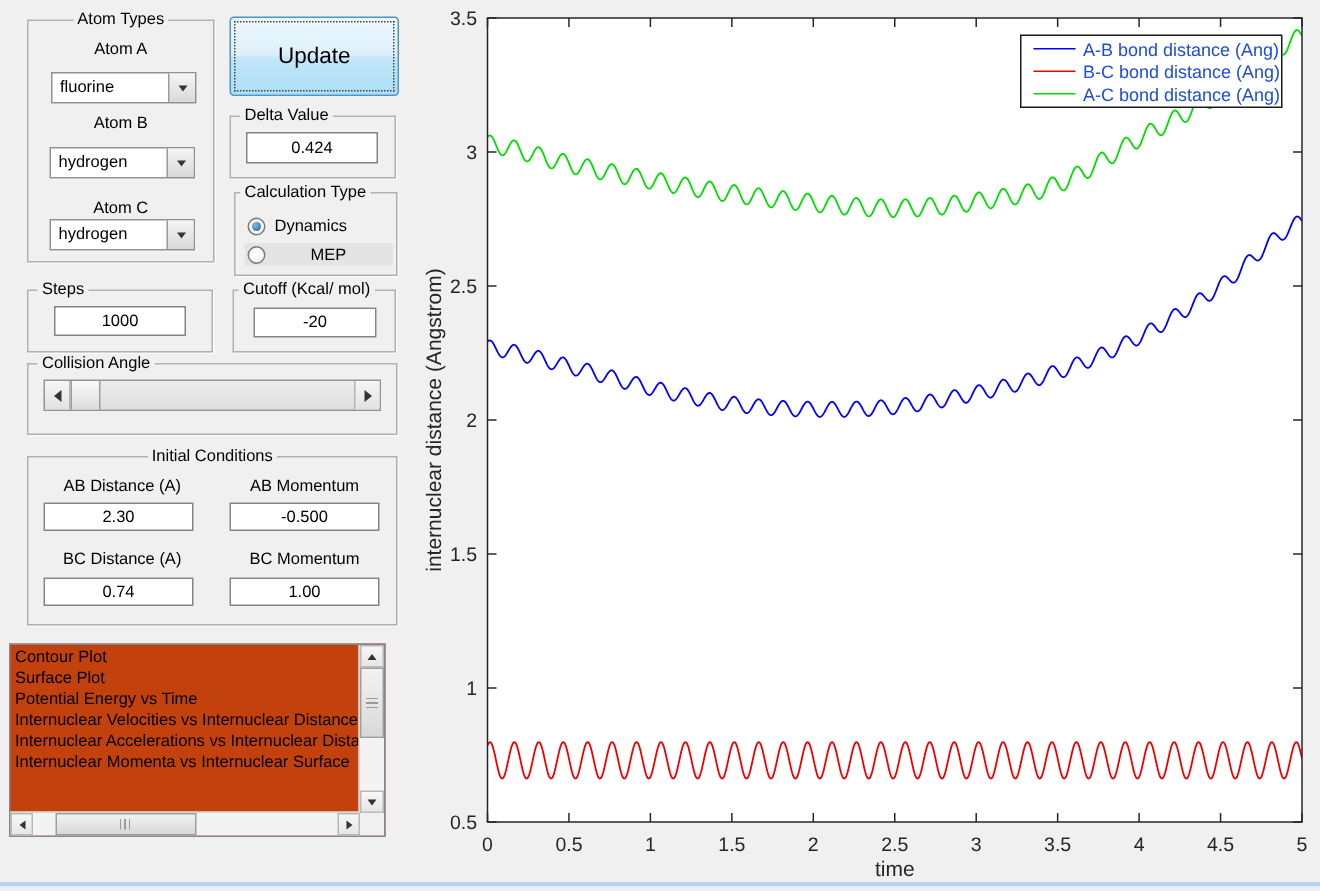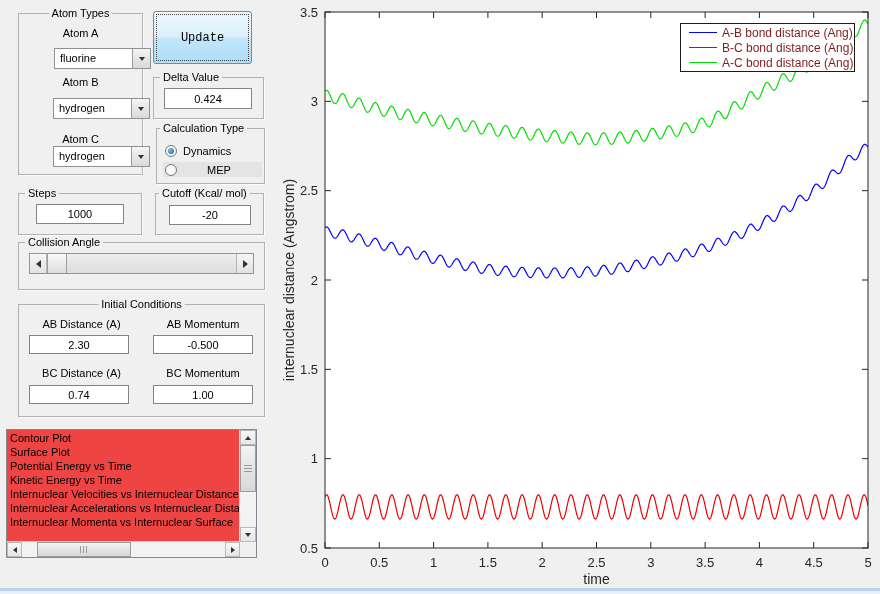--- a/index.html
+++ b/index.html
@@ -11,73 +11,73 @@
   }
   
   .panel{position:absolute;border:1px solid #b1b1b1;box-shadow:1px 1px 0 #fbfbfb;background:transparent;}
   .panel-title{position:absolute;top:-7px;left:6px;background:#f0f0f0;padding:0 3px;white-space:nowrap;line-height:12px;}
   .panel-title.centered{left:50%;transform:translateX(-50%);}
   .fld-label{position:absolute;width:100%;text-align:center;white-space:nowrap;}
   
   .edit{position:absolute;box-sizing:border-box;background:#fff;border:1px solid #848484;
         font-family:"Liberation Sans",sans-serif;font-size:11px;text-align:center;padding:0;margin:0;color:#000;}
   
-  .combo{position:absolute;box-sizing:border-box;height:21px;background:#fff;border:1px solid #919191;cursor:default;margin-left:20px;}
+  .combo{position:absolute;box-sizing:border-box;height:21px;background:#fff;border:1px solid #919191;cursor:default;}
   .combo-text{position:absolute;left:5px;top:3px;white-space:nowrap;}
   .combo-btn{position:absolute;right:0;top:0;bottom:0;width:17px;background:linear-gradient(180deg,#f5f5f5,#d9d9d9);
              border-left:1px solid #9a9a9a;display:flex;align-items:center;justify-content:center;}
   
   .tri{width:0;height:0;display:block;}
   .tri-down{border-left:4px solid transparent;border-right:4px solid transparent;border-top:5px solid #333;}
   .tri-up{border-left:4px solid transparent;border-right:4px solid transparent;border-bottom:5px solid #333;}
   .tri-left{border-top:4px solid transparent;border-bottom:4px solid transparent;border-right:5px solid #333;}
   .tri-right{border-top:4px solid transparent;border-bottom:4px solid transparent;border-left:5px solid #333;}
   .tri.small-down{border-left-width:3px;border-right-width:3px;border-top-width:4px;}
   
-  .update-btn{position:absolute;left:153px;top:11px;width:99px;height:53px;box-sizing:border-box;
+  .update-btn{position:absolute;left:153px;top:11px;width:113px;height:53px;box-sizing:border-box;
     background:linear-gradient(180deg,#eef8fe 0%,#dcf0fa 48%,#c3e6f8 52%,#abdef8 100%);
     border:1px solid #4d94c9;border-radius:3px;outline:1px dotted #444;outline-offset:-4px;
-    font-family:Liberation Mono, monospace;font-size:12px;color:#000;display:flex;align-items:center;justify-content:center;}
+    font-family:Liberation Sans, sans-serif;font-size:15px;color:#000;display:flex;align-items:center;justify-content:center;}
   
   .radio-row{position:absolute;height:15px;display:flex;align-items:center;}
   .radio{width:12px;height:12px;border-radius:50%;border:1px solid #77797c;background:radial-gradient(#ffffff,#eef1f3);box-sizing:border-box;position:relative;flex:0 0 auto;}
   .radio.checked::after{content:'';position:absolute;left:2px;top:2px;width:6px;height:6px;border-radius:50%;
     background:radial-gradient(circle at 35% 35%,#7cc0e8,#1f5a93);}
   .radio-label{margin-left:6px;white-space:nowrap;}
   .radio-row.mep-row{background:#e4e4e4;}
   
   .slider{position:absolute;box-sizing:border-box;border:1px solid #949494;background:linear-gradient(180deg,#ededed,#dedede);}
   .sl-btn{position:absolute;top:0;bottom:0;width:17px;background:linear-gradient(180deg,#f6f6f6,#e2e2e2);display:flex;align-items:center;justify-content:center;box-sizing:border-box;}
   .sl-btn.left{left:0;border-right:1px solid #b5b5b5;}
   .sl-btn.right{right:0;border-left:1px solid #b5b5b5;}
   .sl-thumb{position:absolute;left:17px;top:0;bottom:0;width:20px;background:linear-gradient(180deg,#fafafa,#dcdcdc);
     border:1px solid #9d9d9d;border-top:none;border-bottom:none;box-sizing:border-box;}
   
-  .listbox{position:absolute;left:6px;top:429px;width:251px;height:129px;box-sizing:border-box;background:#ef4444;border:1px solid #828790;}
+  .listbox{position:absolute;left:6px;top:429px;width:251px;height:129px;box-sizing:border-box;background:#c2410c;border:1px solid #828790;}
   .lb-items{position:absolute;left:1px;top:1px;width:232px;height:111px;overflow:hidden;}
   .lb-item{height:14px;line-height:14px;padding-left:2px;white-space:nowrap;}
   .lb-item.selected{background:#b8b8b8;}
   .sb{position:absolute;background:#f3f3f3;}
   .sb-v{right:0px;top:0px;width:16px;height:112px;border-left:1px solid #d5d5d5;}
   .sb-h{left:0px;bottom:0px;height:15px;width:233px;border-top:1px solid #d5d5d5;}
   .sb-btn{position:absolute;background:linear-gradient(180deg,#f7f7f7,#e6e6e6);border:1px solid #b8b8b8;box-sizing:border-box;display:flex;align-items:center;justify-content:center;}
   .sb-corner{position:absolute;right:0;bottom:0;width:16px;height:15px;background:#f0f0f0;}
   .thumb{position:absolute;background:linear-gradient(180deg,#f2f2f2,#d8d8d8);border:1px solid #9d9d9d;box-sizing:border-box;}
   .thumb-v::after{content:'';position:absolute;left:3px;right:3px;top:50%;height:7px;margin-top:-4px;
     background:repeating-linear-gradient(180deg,#9a9a9a 0 1px,transparent 1px 3px);}
   .thumb-h{background:linear-gradient(180deg,#f2f2f2,#d8d8d8);}
   .thumb-h::after{content:'';position:absolute;top:3px;bottom:3px;left:50%;width:7px;margin-left:-4px;
     background:repeating-linear-gradient(90deg,#9a9a9a 0 1px,transparent 1px 3px);}
   
   #chart-svg{position:absolute;left:0;top:0;pointer-events:none;font-family:"Liberation Sans",sans-serif;}
   .legend{position:absolute;left:680px;top:23px;width:175px;height:49px;box-sizing:border-box;background:#fff;border:1px solid #1a1a1a;
     display:flex;flex-direction:column;justify-content:space-evenly;padding:1px 0;}
   .legend-row{display:flex;align-items:center;height:15px;}
   .legend-line{display:inline-block;width:28px;height:0;border-top:1.5px solid #000;margin-left:8px;flex:0 0 auto;}
-  .legend-label{margin-left:5px;font-size:12px;white-space:nowrap;color:#7f1d1d;}
+  .legend-label{margin-left:5px;font-size:12px;white-space:nowrap;color:#1d4ed8;}
   
   .win-edge{position:absolute;left:0;width:880px;}
 </style>
 </head>
 <body>
 
 <svg id="chart-svg" width="880" height="594" viewBox="0 0 880 594">
     <rect x="325" y="12" width="543" height="536" fill="#ffffff"></rect>
     <defs>
       <clipPath id="plotclip">
@@ -238,21 +238,20 @@
   <span class="fld-label" style="left:134px;top:62px;width:100px;">BC Momentum</span>
   <input class="edit" style="left: 10px; top: 80px; width: 100px; height: 19px;" value="0.74">
   <input class="edit" style="left: 134px; top: 80px; width: 100px; height: 19px;" value="1.00">
 </div>
 
 <div class="listbox">
   <div class="lb-items">
     <div class="lb-item">Contour Plot</div>
     <div class="lb-item">Surface Plot</div>
     <div class="lb-item">Potential Energy vs Time</div>
-    <div class="lb-item">Kinetic Energy vs Time</div>
     <div class="lb-item">Internuclear Velocities vs Internuclear Distance</div>
     <div class="lb-item">Internuclear Accelerations vs Internuclear Distance</div>
     <div class="lb-item">Internuclear Momenta vs Internuclear Surface</div>
   </div>
   <div class="sb sb-v">
     <span class="sb-btn" style="left:0;top:0;width:16px;height:15px;">
         <i class="tri tri-up" style="border-left-width:3px;border-right-width:3px;border-bottom-width:4px;"></i>
       </span>
     <span class="thumb thumb-v" style="left:0;top:15px;width:16px;height:47px;"></span>
     <span class="sb-btn" style="left:0;bottom:0;width:16px;height:15px;">

